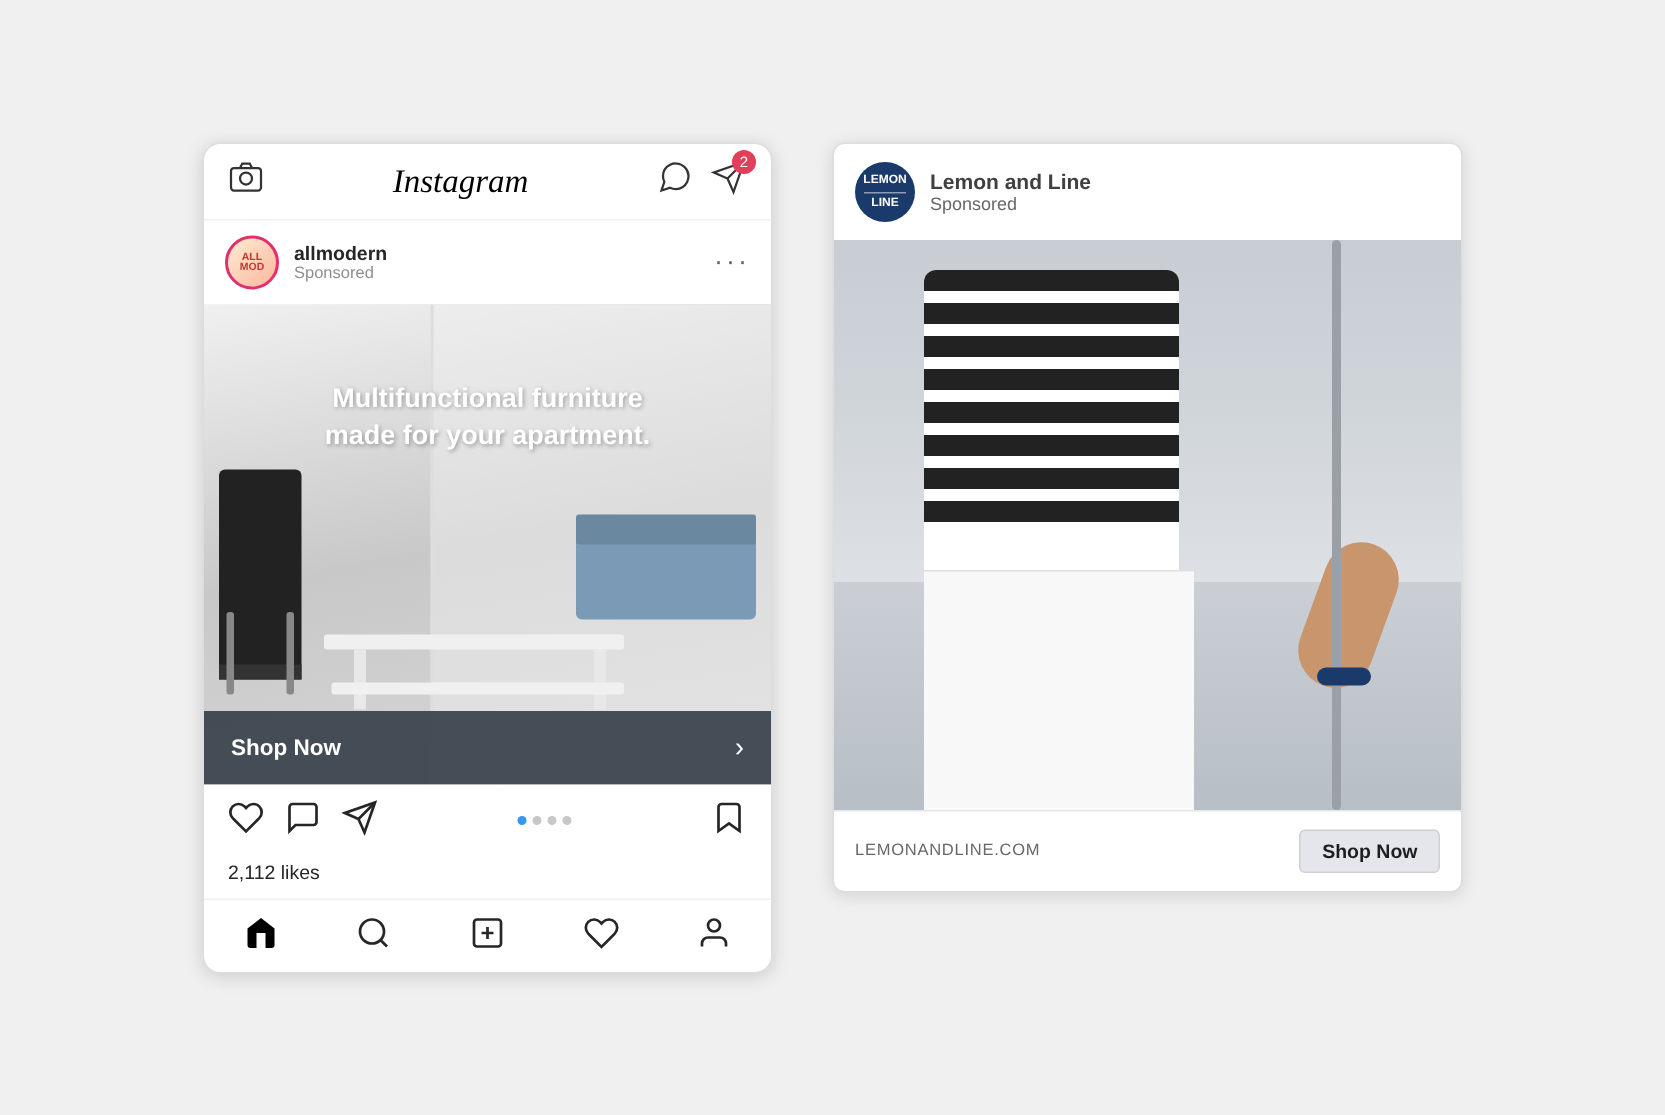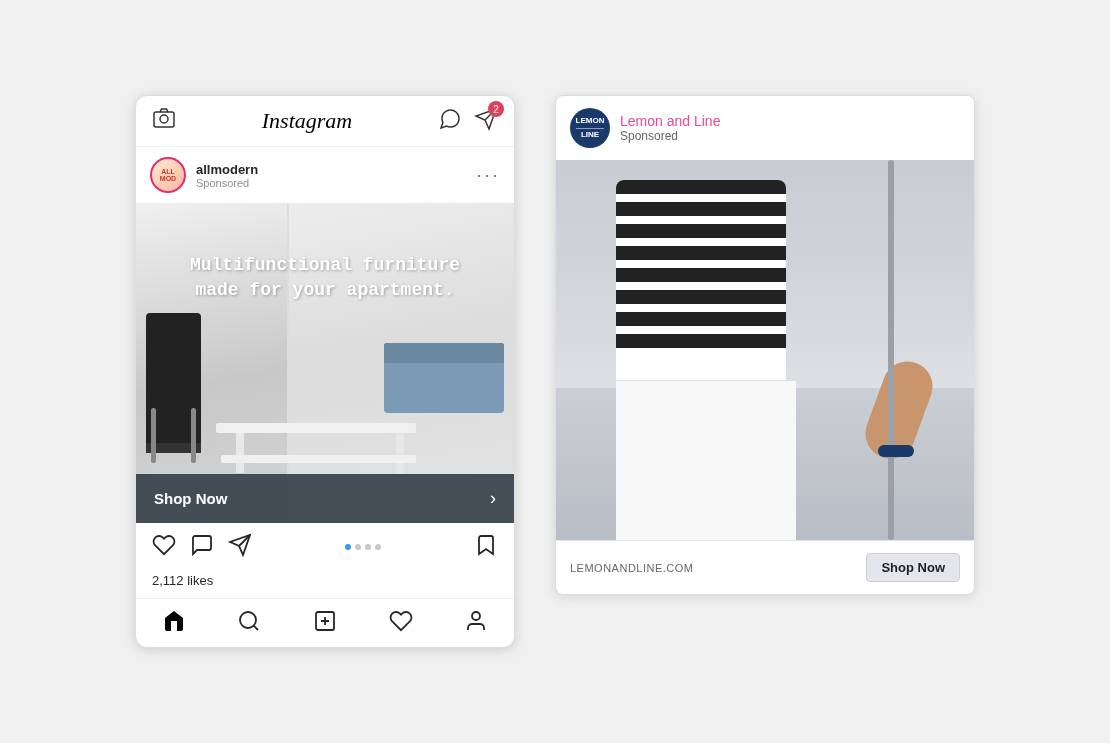--- a/index.html
+++ b/index.html
@@ -213,23 +213,23 @@
       margin-right: 10px;
       overflow: hidden;
       position: relative;
     }
     .fb-avatar-inner {
       font-size: 7px;
       text-align: center;
       line-height: 1.2;
     }
     .fb-page-name {
-      font-weight: 400;
+      font-weight: 700;
       font-size: 14px;
-      color: #ec4899;
+      color: #404040;
       text-align: right;
     }
     .fb-sponsored {
       font-size: 12px;
       color: #65676b;
     }
     .fb-description {
       padding: 0 14px 12px;
       font-size: 14px;
       color: #1c1e21;
@@ -369,21 +369,21 @@
       <div style="position:absolute; bottom:90px; left:80px; width:200px; height:10px; background:#f0f0f0; border-radius:2px;"></div>
       <div style="position:absolute; bottom:50px; left:100px; width:8px; height:40px; background:#e8e8e8;"></div>
       <div style="position:absolute; bottom:50px; left:260px; width:8px; height:40px; background:#e8e8e8;"></div>
 
       <div style="position:absolute; bottom:60px; left:85px; width:195px; height:8px; background:#f0f0f0; border-radius:2px;"></div>
 
       <div style="position:absolute; bottom:110px; right:10px; width:120px; height:60px; background:#7b9ab5; border-radius:4px;"></div>
       <div style="position:absolute; bottom:160px; right:10px; width:120px; height:20px; background:#6a88a0; border-radius:2px;"></div>
 
       <div class="ig-image-text">
-        <div style="white-space: pre-line; font-family: Liberation Mono, monospace;">Multifunctional furniture
+        <div style="white-space: pre-line;">Multifunctional furniture
 made for your apartment.</div>
       </div>
 
       <div class="ig-shop-now-bar">
         <span class="ig-shop-now-text">Shop Now</span>
         <span class="ig-shop-now-arrow">›</span>
       </div>
     </div>
 
     <div class="ig-actions">

